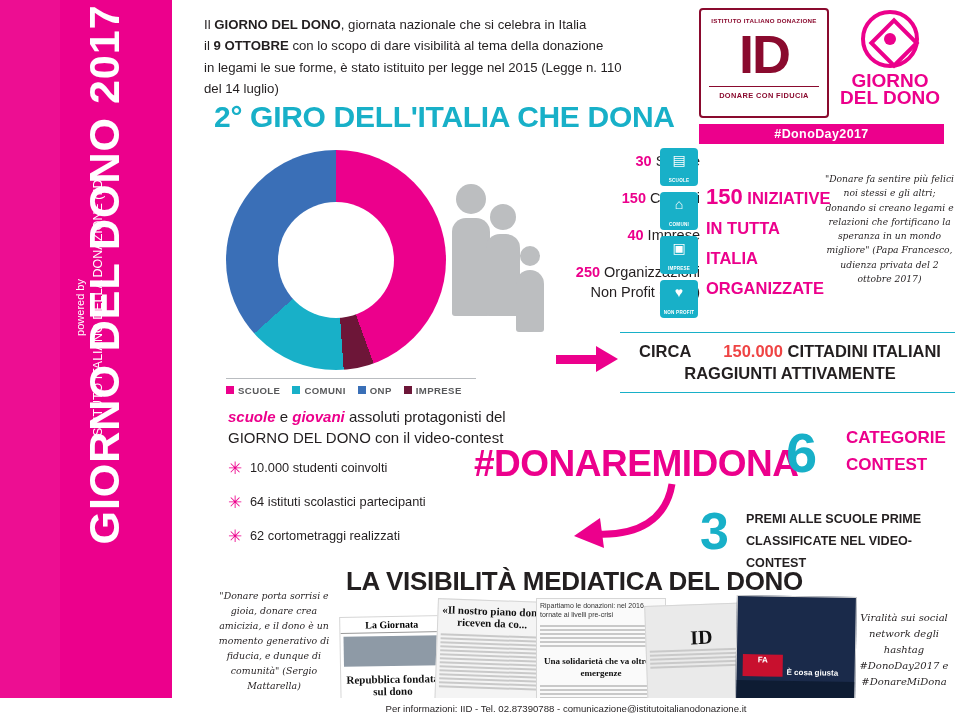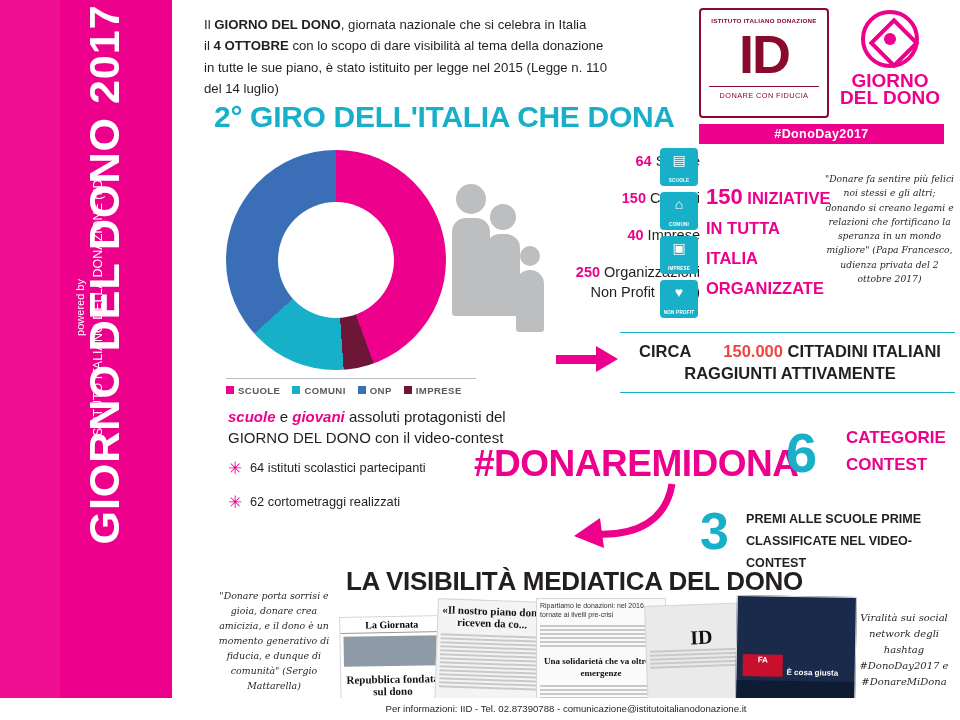--- a/index.html
+++ b/index.html
@@ -67,21 +67,21 @@
   .logo-box {
     position:absolute; right:16px; top:8px; width:245px; height:125px;
   }
   .iid-logo {
     position:absolute; left:0; top:0; width:130px; height:110px;
     border:2px solid #8a0a2e; border-radius:4px;
     text-align:center; color:#8a0a2e;
   }
   .iid-logo .top { font-size:6.2px; letter-spacing:.3px; margin-top:7px; font-weight:bold;}
   .iid-logo .big { font-size:54px; font-weight:bold; line-height:60px; letter-spacing:-2px;}
-  .iid-logo .bot { font-size:7.4px; font-weight:normal; letter-spacing:.4px; border-top:1px solid #8a0a2e; margin:2px 8px 0; padding-top:4px;}
+  .iid-logo .bot { font-size:7.4px; font-weight:bold; letter-spacing:.4px; border-top:1px solid #8a0a2e; margin:2px 8px 0; padding-top:4px;}
   .gdd-logo {
     position:absolute; right:0; top:0; width:108px; height:110px;
     text-align:center;
   }
   .gdd-mark {
     width:58px; height:58px; margin:2px auto 4px;
     border:4px solid #ec008c; border-radius:50%;
     position:relative;
   }
   .gdd-mark:before {
@@ -273,22 +273,22 @@
     <div class="faded"></div>
     <div class="band-title">GIORNO DEL DONO 2017</div>
     <div class="band-sub">
       <span class="pw">powered by</span>
       <span>ISTITUTO ITALIANO DELLA DONAZIONE (IID)</span>
     </div>
   </div>
 
   <div class="intro">
     <span>Il </span><b>GIORNO DEL DONO</b><span>, giornata nazionale che si celebra in Italia</span><br>
-    <span>il </span><b>4 OTTOBRE</b><span> con lo scopo di dare visibilità al tema della donazione</span><br>
-    <span>in tutte le sue piano</span><span>, è stato istituito per legge nel 2015 (Legge n. 110</span><br>
+    <span>il </span><b>9 OTTOBRE</b><span> con lo scopo di dare visibilità al tema della donazione</span><br>
+    <span>in legami le sue forme</span><span>, è stato istituito per legge nel 2015 (Legge n. 110</span><br>
     <span>del 14 luglio)</span>
   </div>
 
   <div class="logo-box">
     <div class="iid-logo">
       <div class="top">ISTITUTO ITALIANO DONAZIONE</div>
       <div class="big">ID</div>
       <div class="bot">DONARE CON FIDUCIA</div>
     </div>
     <div class="gdd-logo">
@@ -314,21 +314,21 @@
   <div class="people">
     <div class="person p-head" style="left:4px;  top:24px;  width:30px; height:30px;"></div>
     <div class="person p-body" style="left:0px;  top:58px;  width:38px; height:98px;"></div>
     <div class="person p-head" style="left:38px; top:44px;  width:26px; height:26px;"></div>
     <div class="person p-body" style="left:34px; top:74px;  width:34px; height:82px;"></div>
     <div class="person p-head" style="left:68px; top:86px;  width:20px; height:20px;"></div>
     <div class="person p-body" style="left:64px; top:110px; width:28px; height:62px;"></div>
   </div>
 
   <div class="numlist">
-    <div class="row"><span class="n">64</span> <span>Scuole</span></div>
+    <div class="row"><span class="n">30</span> <span>Scuole</span></div>
     <div class="row"><span class="n">150</span> <span>Comuni</span></div>
     <div class="row"><span class="n">40</span> <span>Imprese</span></div>
     <div class="row"><span class="n">250</span> <span>Organizzazioni</span><span class="small2">Non Profit (ONP)</span></div>
   </div>
 
   <div class="chips">
     <div class="chip">
         <span class="glyph">▤</span>
         <span class="cap">SCUOLE</span>
       </div>
@@ -364,20 +364,21 @@
     <span>RAGGIUNTI ATTIVAMENTE</span>
   </div>
   <div class="circa-rule-bot"></div>
 
   <div class="scuole-line">
     <i>scuole</i><span> e </span><i>giovani</i><span> assoluti protagonisti del</span><br>
     <span class="sub">GIORNO DEL DONO con il video-contest</span>
   </div>
 
   <div class="bullets">
+    <div class="b"><span class="star">✳</span><span>10.000 studenti coinvolti</span></div>
     <div class="b"><span class="star">✳</span><span>64 istituti scolastici partecipanti</span></div>
     <div class="b"><span class="star">✳</span><span>62 cortometraggi realizzati</span></div>
   </div>
 
   <div class="hash-big">#DONAREMIDONA</div>
   <svg class="curve-arrow" viewBox="0 0 120 70">
     <path d="M112,6 C106,42 78,58 36,56" fill="none" stroke="#ec008c" stroke-width="7"></path>
     <polygon points="40,40 14,58 44,70" fill="#ec008c"></polygon>
   </svg>
 

